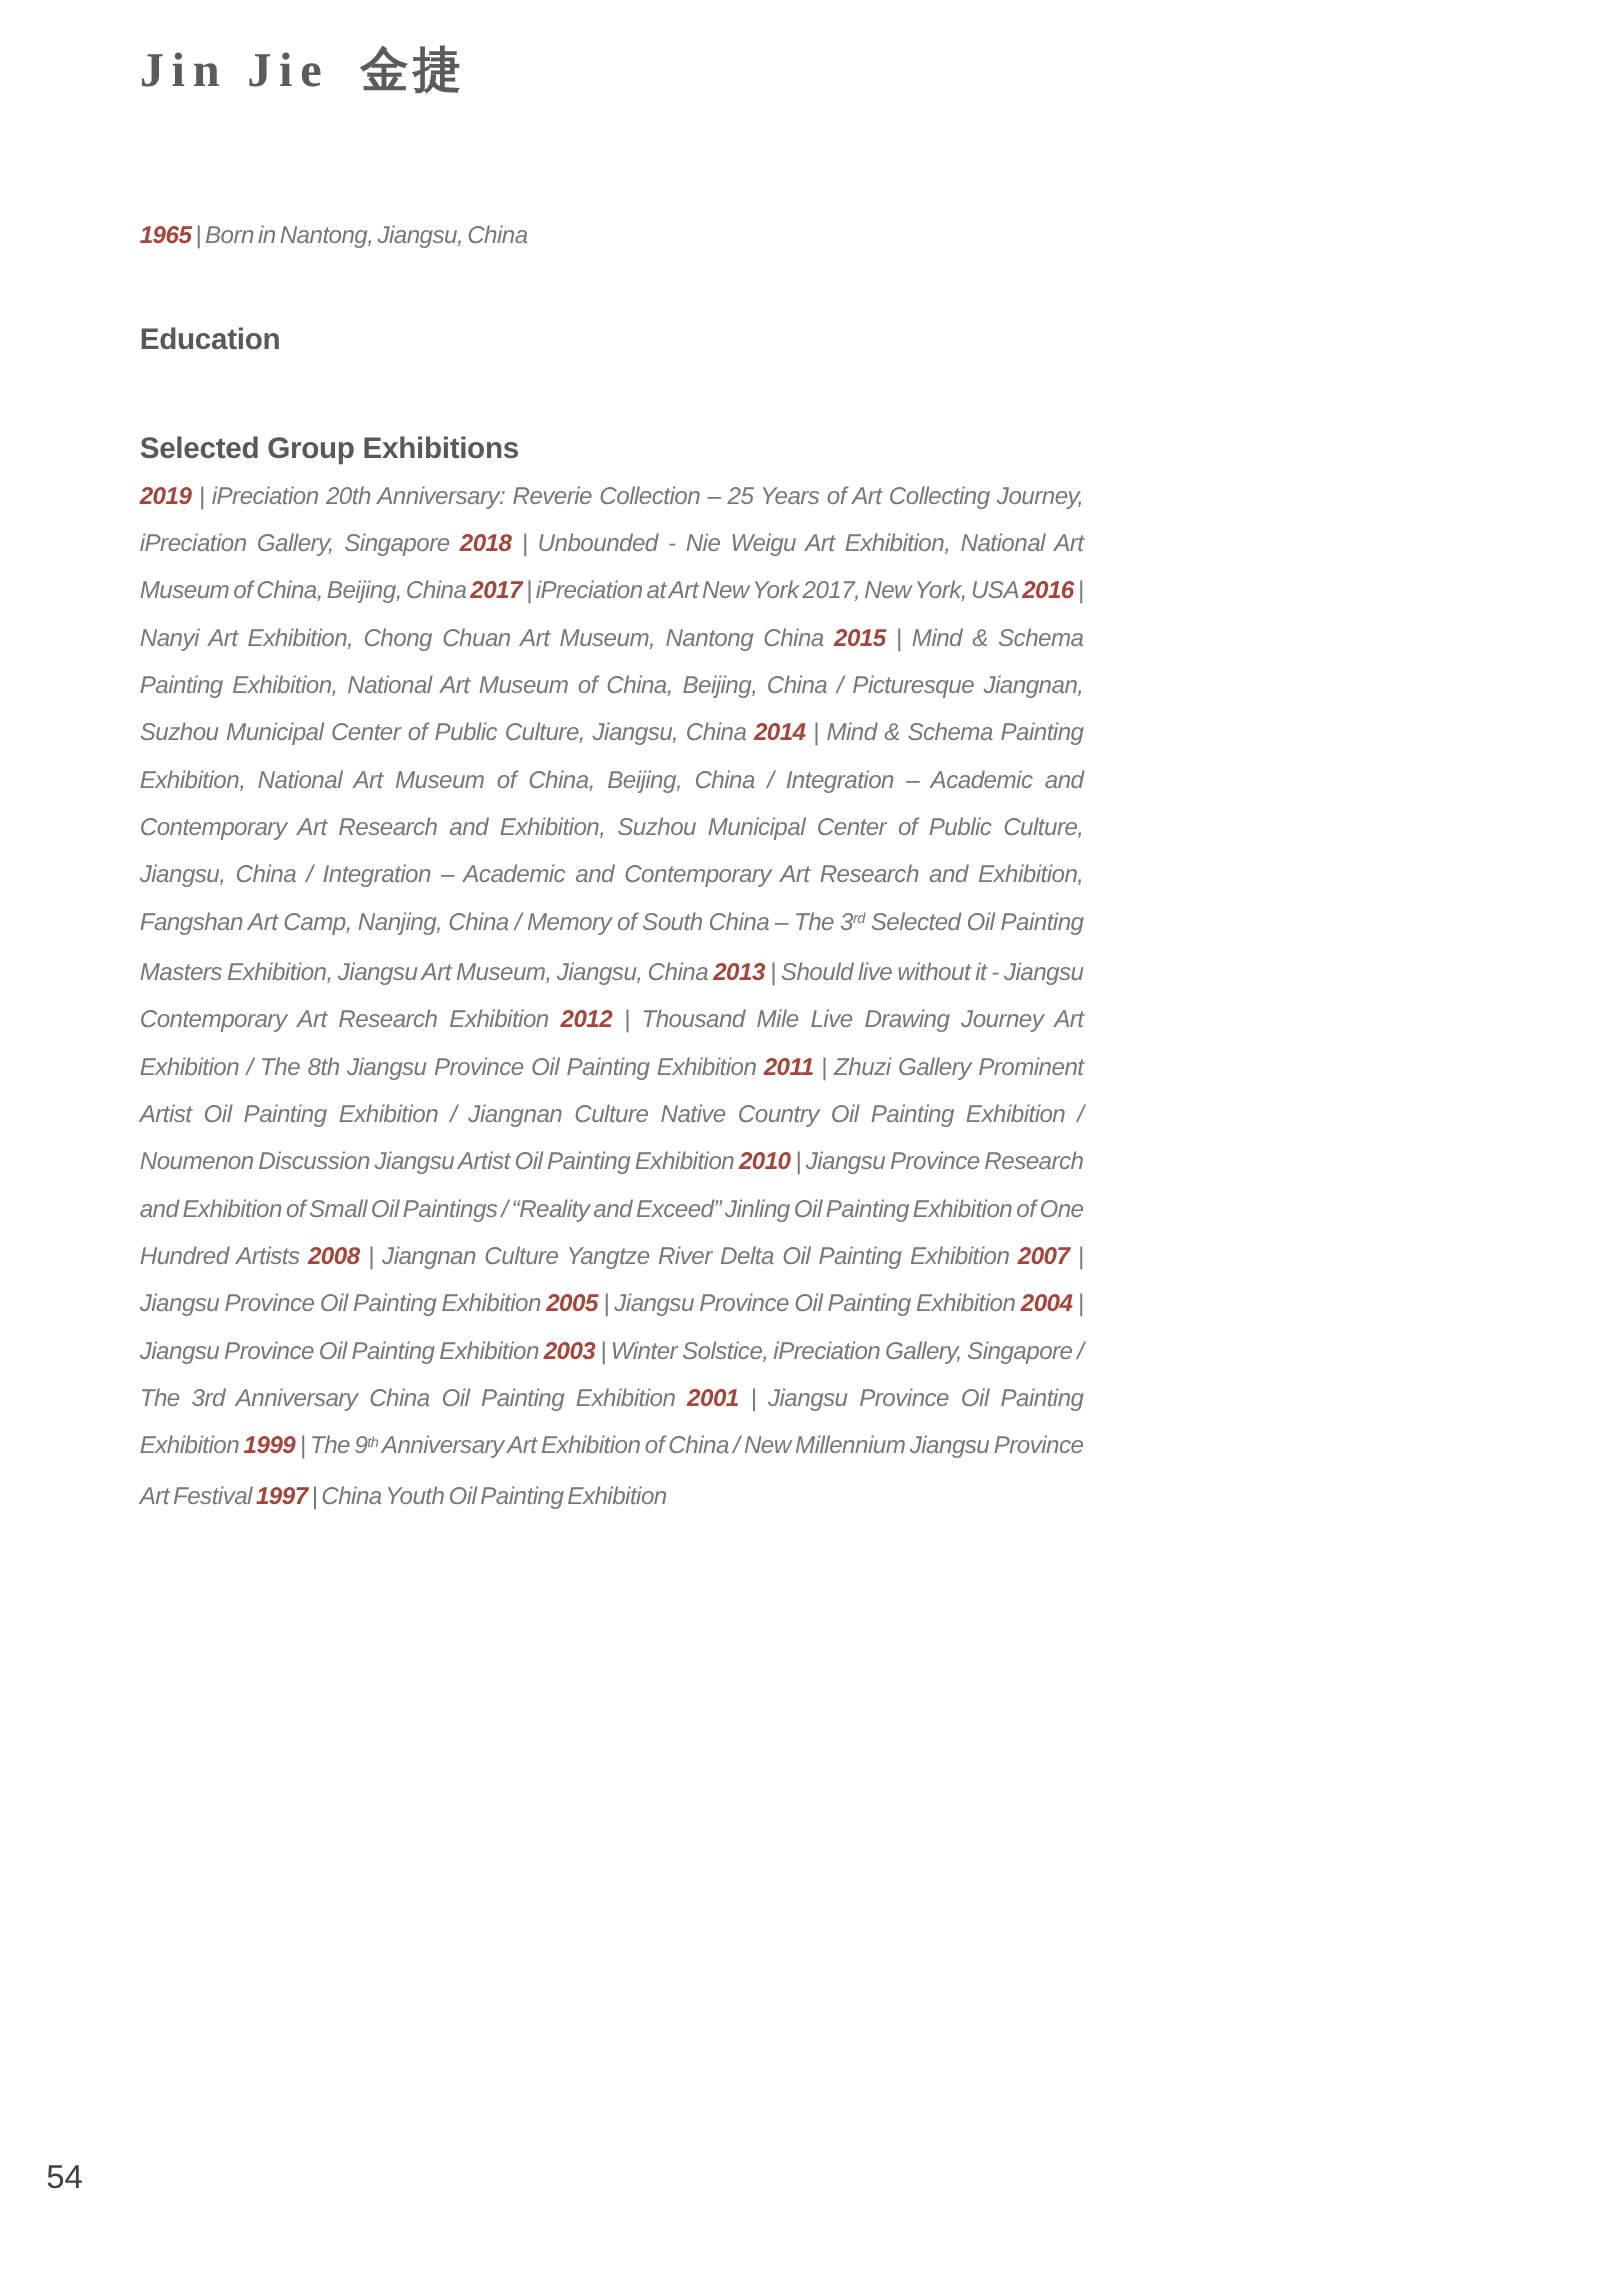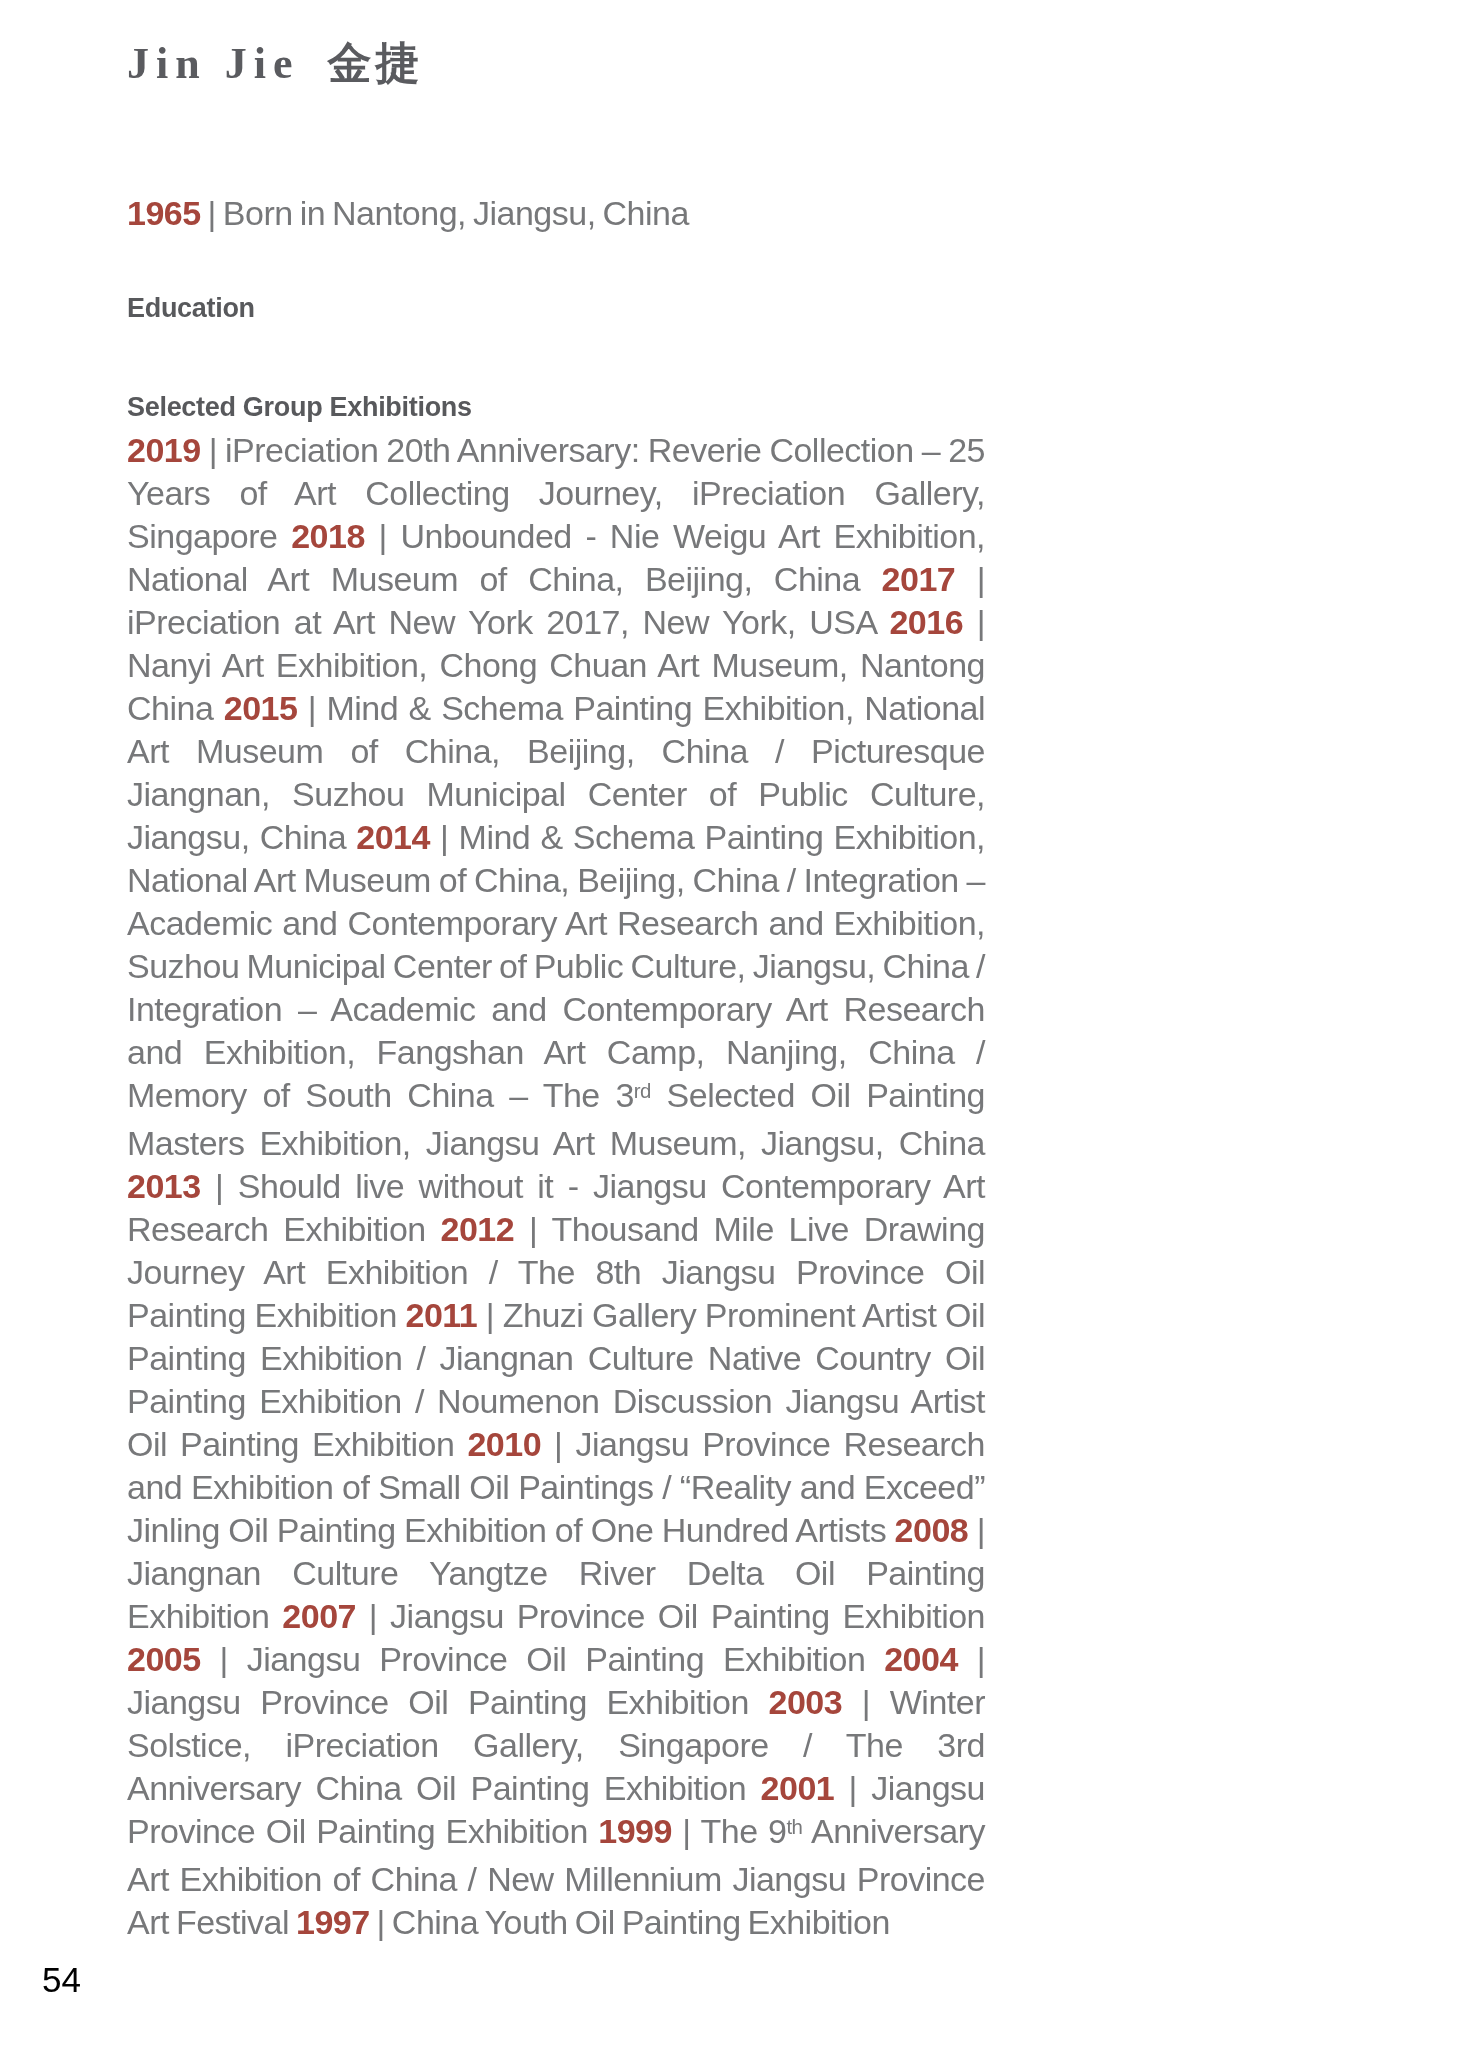--- a/index.html
+++ b/index.html
@@ -26,26 +26,27 @@
     font-family: "Liberation Serif", "DejaVu Serif", serif;
     font-size: 44px;
     line-height: 56px;
     font-weight: 600;
     color: var(--title-color, #5a5b5f);
     letter-spacing: 7px;
     margin-top: 36px;
   }
   .title-cjk { margin-left: 10px; letter-spacing: 4px; }
   .para {
-    font-size: 34px;
+    font-size: 22px;
     line-height: 43px;
     letter-spacing: -0.5px;
     word-spacing: -2px;
     color: var(--body-color, #77787a);
     text-align: justify;
+    font-style: italic;
   }
   .born { margin-top: 100px; text-align: left; }
   .section.sec-education { margin-top: 52px; }
   .section.sec-solo { margin-top: 56px; }
   .section.sec-group { margin-top: 44px; }
   .heading {
     font-size: 27px;
     line-height: 43px;
     font-weight: bold;
     letter-spacing: -0.3px;
@@ -59,23 +60,23 @@
   .ord {
     font-size: 60%;
     vertical-align: baseline;
     position: relative;
     top: -0.45em;
   }
   .page-number {
     position: absolute;
     left: 42px;
     top: 1960px;
-    font-size: 35px;
+    font-size: 30px;
     line-height: 40px;
-    color: #000000;
+    color: #404040;
   }
 </style>
 </head>
 <body>
 
 <div class="page">
   <div class="content">
 
     <h1 class="title">
       <span class="title-latin">Jin Jie</span>

